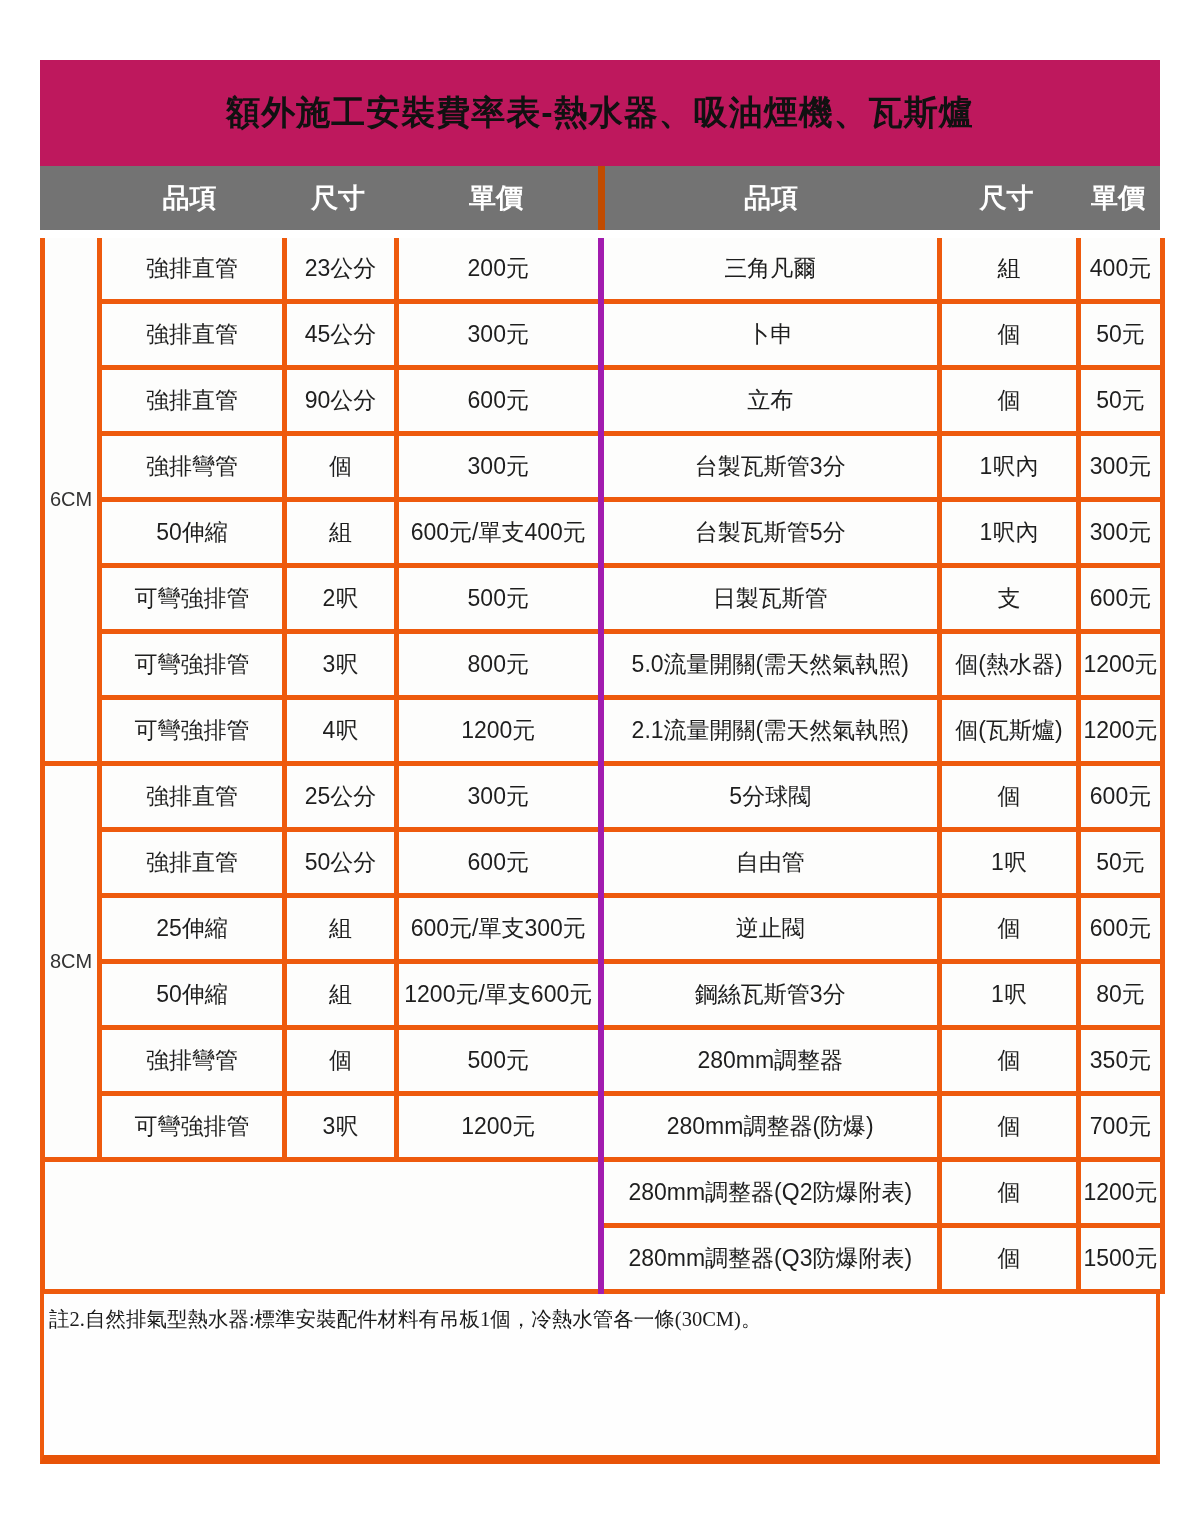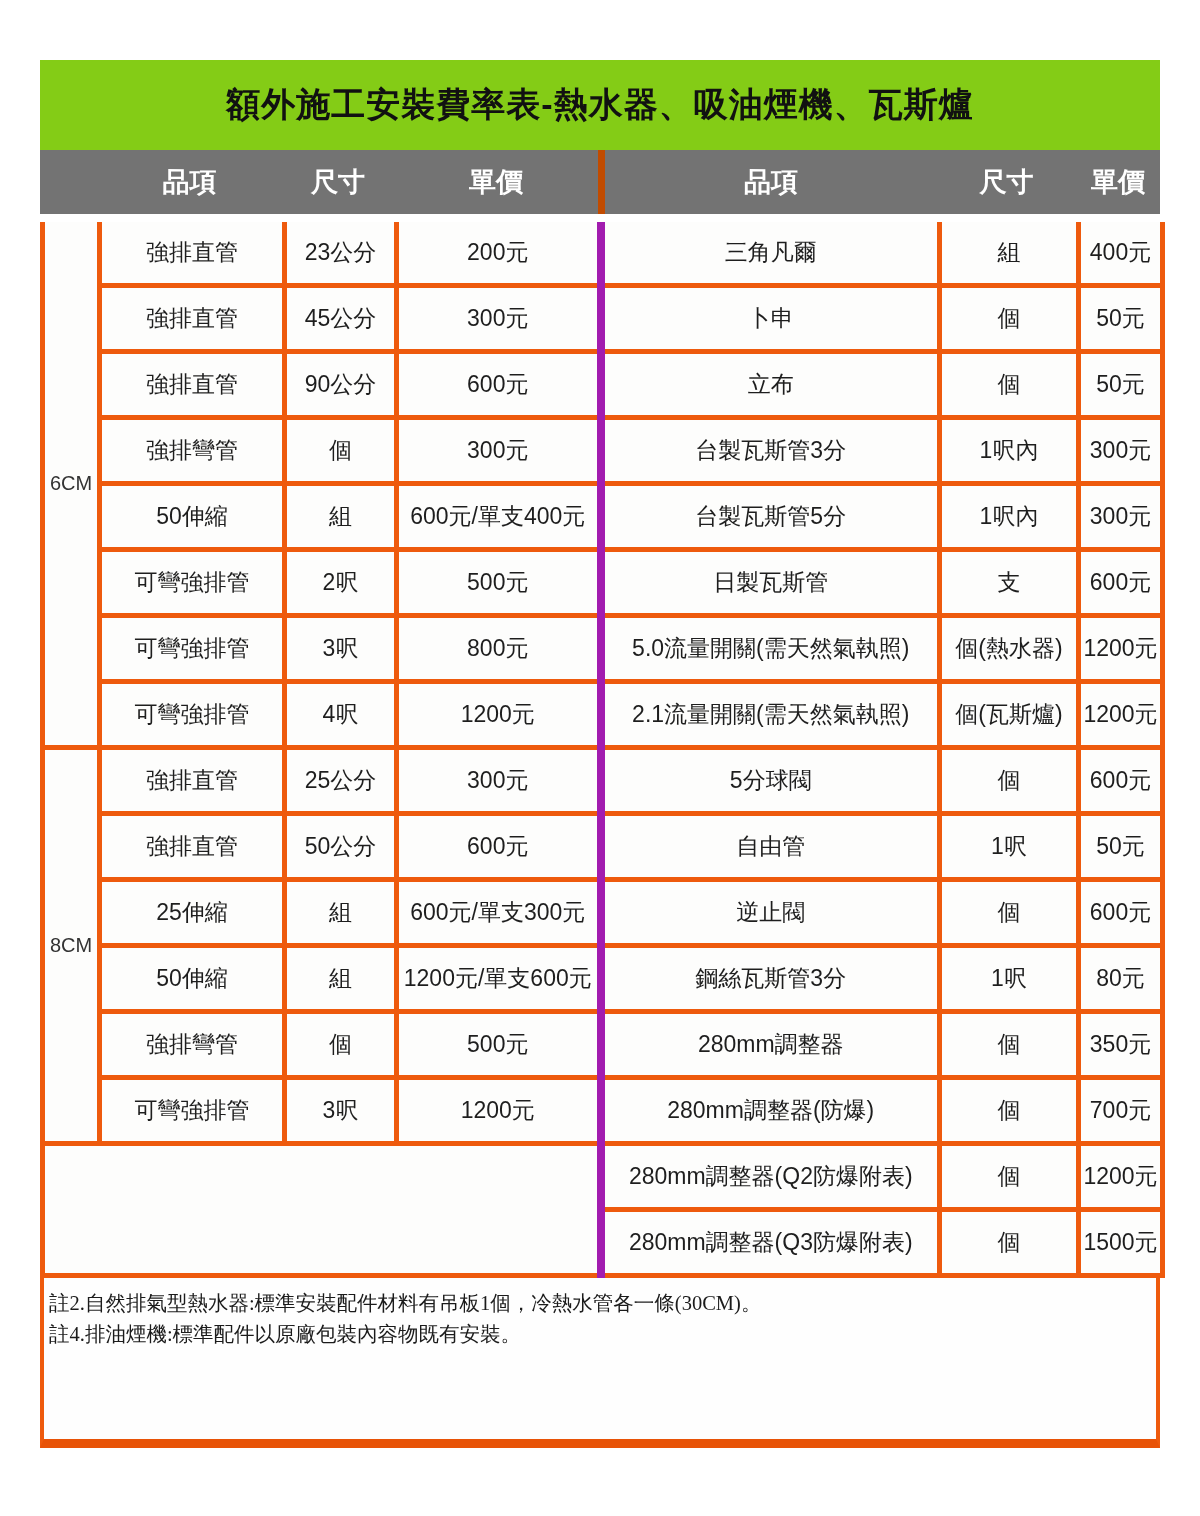--- a/index.html
+++ b/index.html
@@ -1,38 +1,38 @@
 <!DOCTYPE html>
 <html lang="zh-Hant"><head>
 <meta charset="utf-8">
 <style>
   html,body{margin:0;padding:0;}
   body{background:#ffffff;font-family:"Liberation Sans","DejaVu Sans",sans-serif;}
   .page{position:relative;width:1200px;height:1516px;background:#ffffff;overflow:hidden;}
   .sheet{position:absolute;left:40px;top:60px;width:1120px;}
 
   
-  .title-band{height:90px;background:#84cc16;display:flex;align-items:center;justify-content:center;}
+  .title-band{height:106px;background:#be185d;display:flex;align-items:center;justify-content:center;}
   .title-band h1{margin:0;font-size:34px;font-weight:bold;color:#111;letter-spacing:1px;}
 
   
   .header-band{height:64px;background:#737373;display:grid;
     grid-template-columns:57px 185px 112px 204px 339px 139px 84px;
     margin-bottom:8px;}
   .hb-cell{display:flex;align-items:center;justify-content:center;
     color:#ffffff;font-size:27px;font-weight:bold;box-sizing:border-box;}
   .hb-cell.mid{border-left:7px solid #C14B00;}
 
   
   table.fees{border-collapse:collapse;table-layout:fixed;width:1120px;}
   table.fees td{border:5px solid #EE5A0D;background:#FDFDFC;text-align:center;
     vertical-align:middle;font-size:23px;color:#1e1e1e;height:61px;padding:0 2px;
     overflow:hidden;white-space:nowrap;}
   table.fees tr.first td{border-top:0;}
-  table.fees td.mid{border-left:8px solid #a21caf;}
+  table.fees td.mid{border-left:6px solid #a21caf;}
   table.fees td.group{font-size:20px;color:#333;padding:0;margin-left:42px;}
   table.fees td.voidcell{background:#FDFDFC;}
 
   
   .notes{box-sizing:border-box;width:1120px;min-height:170px;background:#FEFEFE;
     border-left:4px solid #EE5A0D;border-right:4px solid #EE5A0D;border-bottom:9px solid #E85307;
     padding:10px 6px 12px 5px;font-family:"Liberation Serif","DejaVu Serif",serif;
     font-size:20.5px;line-height:1.52;color:#1b1b1b;}
   .notes div{word-break:break-all;}
 </style>
@@ -190,17 +190,16 @@
         <tr>
           <td class="mid">280mm調整器(Q3防爆附表)</td>
           <td>個</td>
           <td>1500元</td>
         </tr>
       </tbody>
     </table>
 
     <div class="notes">
       <div>註2.自然排氣型熱水器:標準安裝配件材料有吊板1個，冷熱水管各一條(30CM)。</div>
-      <div>註4.排油煙機:標準配件以原廠包裝內容物既有安裝。</div>
     </div>
 
   </div>
 </div>
 
 </body></html>

